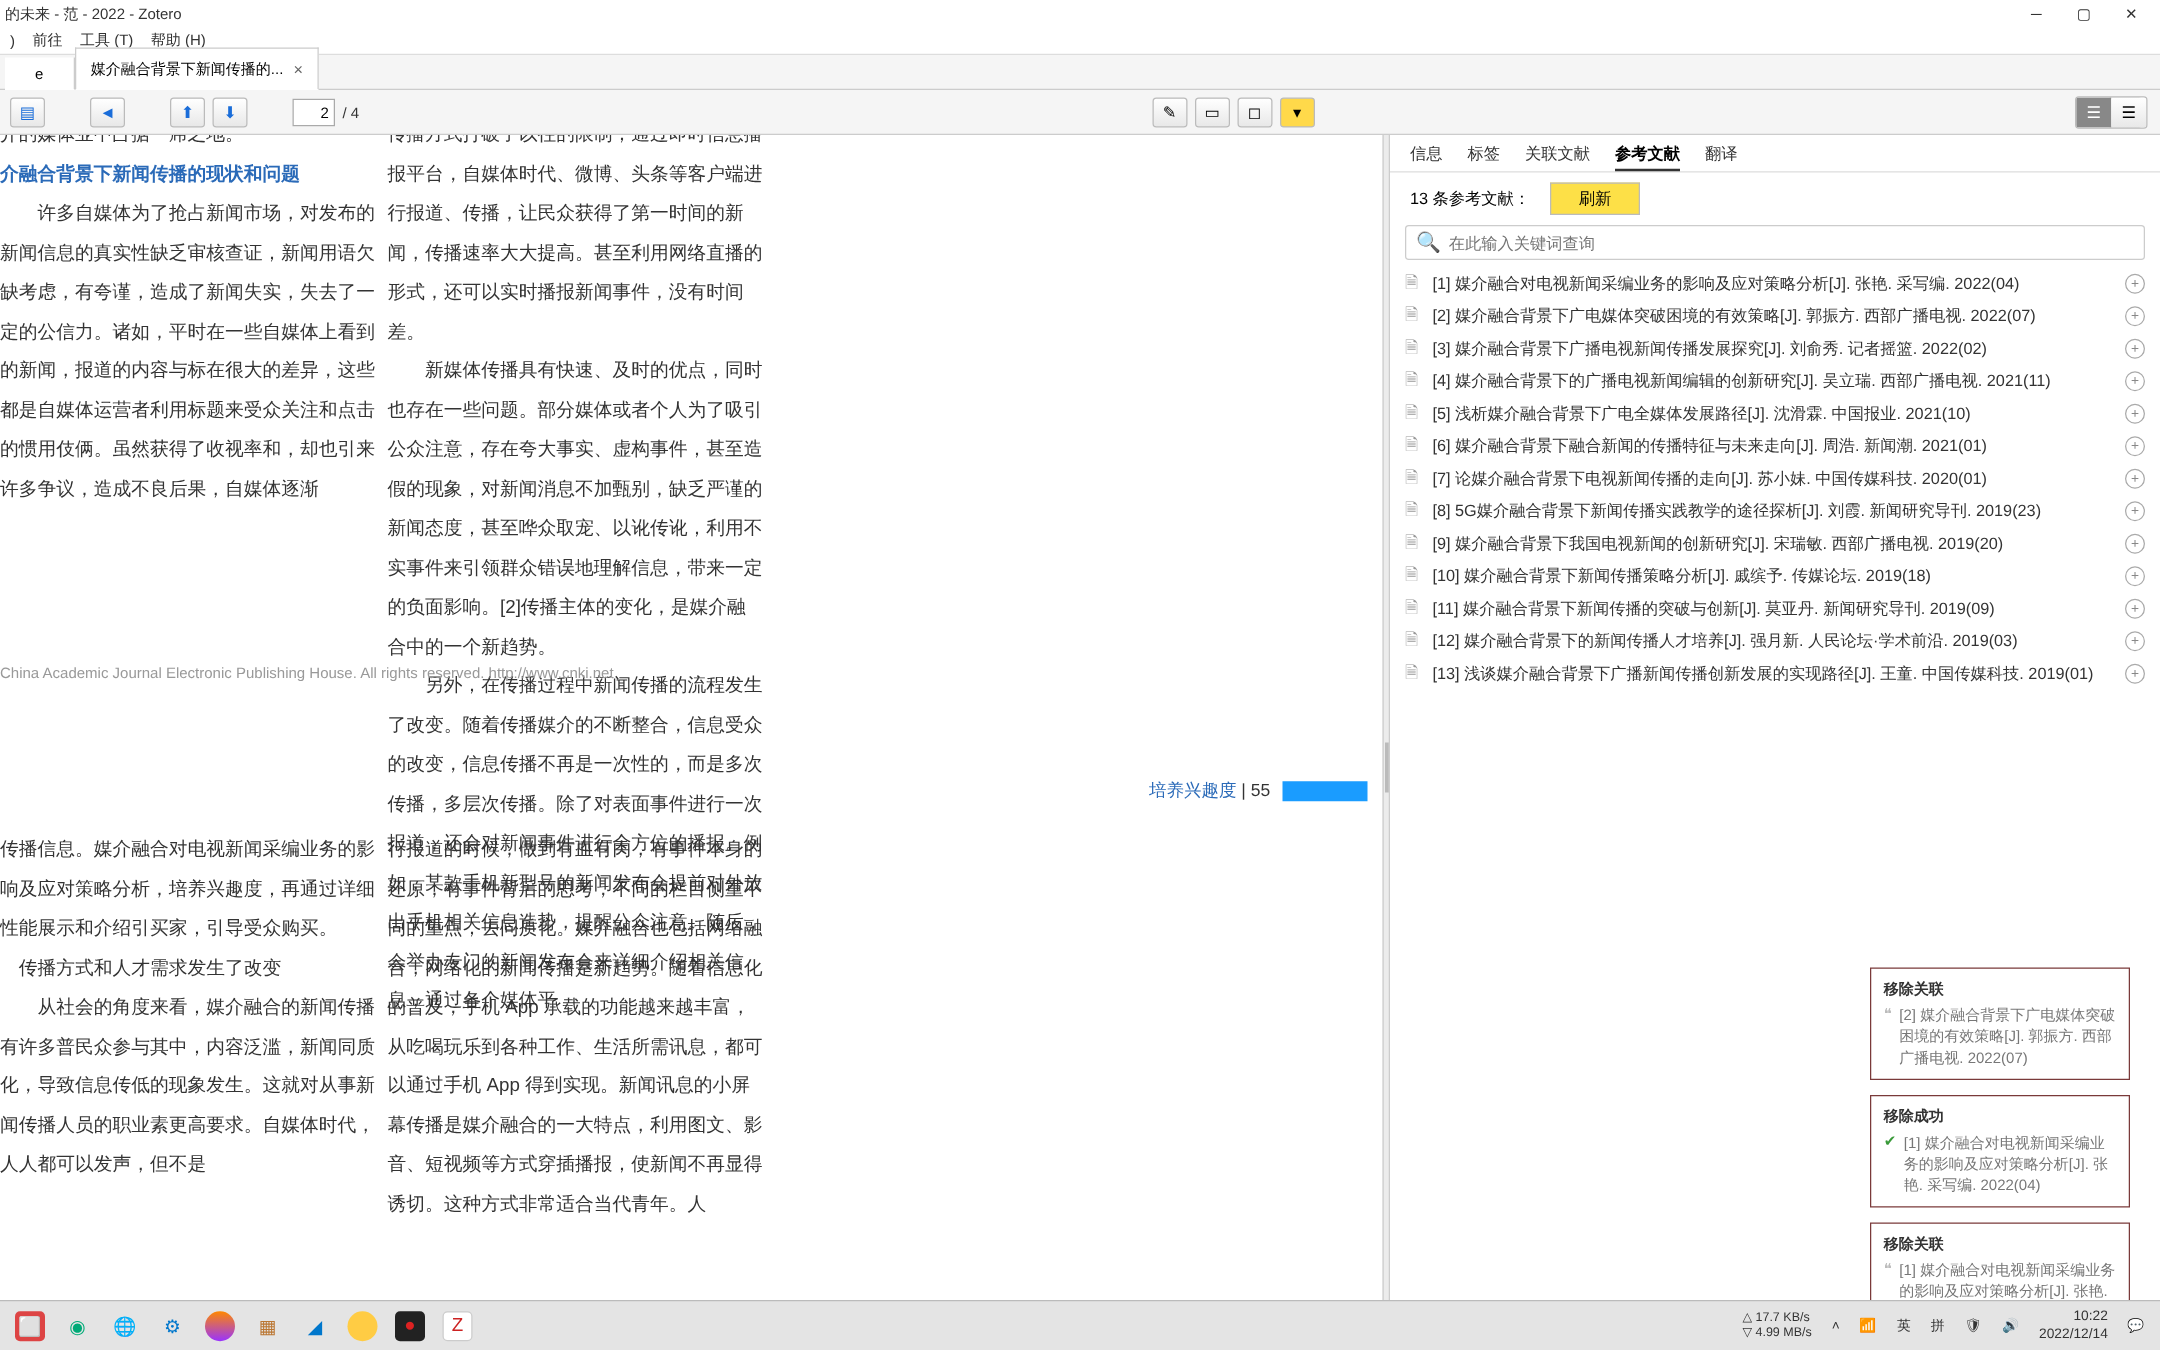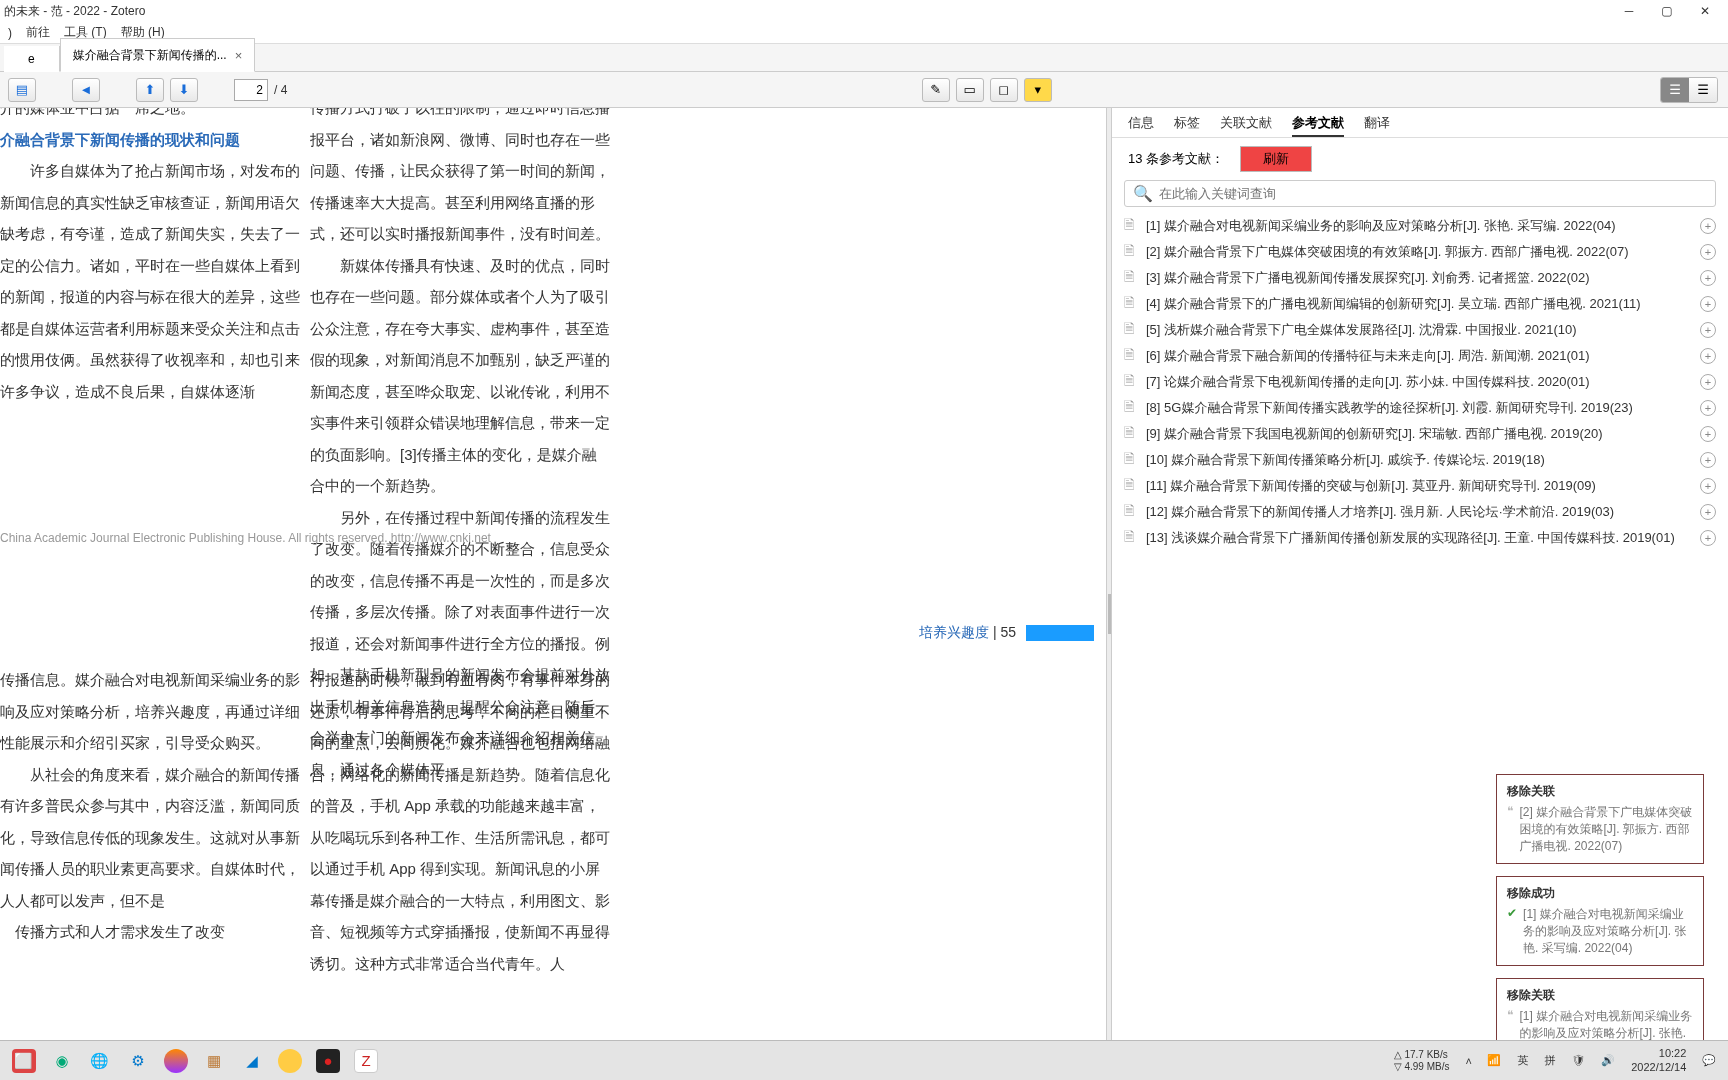--- a/index.html
+++ b/index.html
@@ -43,21 +43,21 @@
 
     .divider { width: 6px; background: #ececec; border-left: 1px solid #ccc; border-right: 1px solid #ccc; cursor: col-resize; position: relative; }
     .divider::after { content: ""; position: absolute; top: 50%; left: 1px; width: 3px; height: 40px; background: #bbb; }
 
     .side-pane { width: 616px; display: flex; flex-direction: column; background: #fff; }
     .side-tabs { display: flex; gap: 20px; padding: 6px 16px 0; font-size: 13px; border-bottom: 1px solid #ddd; height: 30px; }
     .side-tab { cursor: pointer; color: #333; padding-bottom: 4px; }
     .side-tab.active { color: #000; font-weight: bold; border-bottom: 2px solid #333; }
 
     .ref-bar { display: flex; align-items: center; padding: 8px 16px; gap: 16px; font-size: 13px; }
-    .refresh-btn { border: 1px solid #bbb; padding: 3px 22px; font-size: 13px; cursor: pointer; background: #ef4444; }
+    .refresh-btn { border: 1px solid #bbb; padding: 3px 22px; font-size: 13px; cursor: pointer; background: #fde047; }
     .side-search { display: flex; align-items: center; border: 1px solid #ccc; border-radius: 3px; margin: 0 12px 6px; padding: 3px 8px; gap: 6px; }
     .side-search input { border: none; outline: none; flex: 1; font-size: 13px; }
 
     .ref-list { overflow-y: auto; padding: 0 12px; font-size: 13px; }
     .ref-item { display: flex; align-items: center; gap: 8px; padding: 2px 0; cursor: pointer; }
     .ref-icon { color: #999; width: 14px; flex-shrink: 0; }
     .ref-plus { color: #888; width: 16px; height: 16px; border: 1px solid #aaa; border-radius: 50%; display: flex; align-items: center; justify-content: center; font-size: 11px; flex-shrink: 0; }
     .ref-text { flex: 1; white-space: nowrap; overflow: hidden; text-overflow: ellipsis; color: #333; }
 
     .toasts { position: absolute; right: 24px; bottom: 12px; width: 208px; display: flex; flex-direction: column; gap: 12px; }
@@ -131,34 +131,34 @@
 
 <div class="main">
   <div class="pdf-pane">
     <div class="pdf-text">
       <div class="col col1">
         <p>介的媒体业中占据一席之地。</p>
         <p class="sect-title">介融合背景下新闻传播的现状和问题</p>
         <p style="text-indent:2em">许多自媒体为了抢占新闻市场，对发布的新闻信息的真实性缺乏审核查证，新闻用语欠缺考虑，有夸谨，造成了新闻失实，失去了一定的公信力。诸如，平时在一些自媒体上看到的新闻，报道的内容与标在很大的差异，这些都是自媒体运营者利用标题来受众关注和点击的惯用伎俩。虽然获得了收视率和，却也引来许多争议，造成不良后果，自媒体逐渐</p>
       </div>
       <div class="col col2">
-        <p>传播方式打破了以往的限制，通过即时信息播报平台，诸如新浪网、微博、同时也存在一些问题、传播，让民众获得了第一时间的新闻，传播速率大大提高。甚至利用网络直播的形式，还可以实时播报新闻事件，没有时间差。</p>
-        <p style="text-indent:2em">新媒体传播具有快速、及时的优点，同时也存在一些问题。部分媒体或者个人为了吸引公众注意，存在夸大事实、虚构事件，甚至造假的现象，对新闻消息不加甄别，缺乏严谨的新闻态度，甚至哗众取宠、以讹传讹，利用不实事件来引领群众错误地理解信息，带来一定的负面影响。[3]传播主体的变化，是媒介融合中的一个新趋势。</p>
+        <p>传播方式打破了以往的限制，通过即时信息播报平台，自媒体时代、微博、头条等客户端进行报道、传播，让民众获得了第一时间的新闻，传播速率大大提高。甚至利用网络直播的形式，还可以实时播报新闻事件，没有时间差。</p>
+        <p style="text-indent:2em">新媒体传播具有快速、及时的优点，同时也存在一些问题。部分媒体或者个人为了吸引公众注意，存在夸大事实、虚构事件，甚至造假的现象，对新闻消息不加甄别，缺乏严谨的新闻态度，甚至哗众取宠、以讹传讹，利用不实事件来引领群众错误地理解信息，带来一定的负面影响。[2]传播主体的变化，是媒介融合中的一个新趋势。</p>
         <p style="text-indent:2em">另外，在传播过程中新闻传播的流程发生了改变。随着传播媒介的不断整合，信息受众的改变，信息传播不再是一次性的，而是多次传播，多层次传播。除了对表面事件进行一次报道，还会对新闻事件进行全方位的播报。例如，某款手机新型号的新闻发布会提前对外放出手机相关信息造势，提醒公众注意。随后，会举办专门的新闻发布会来详细介绍相关信息，通过各个媒体平</p>
       </div>
       <div class="footer-line">China Academic Journal Electronic Publishing House. All rights reserved.    http://www.cnki.net</div>
       <div class="page-foot">
         <span class="cat">培养兴趣度</span> | 
         <span class="num">55</span>
         <span class="bar"></span>
       </div>
       <div class="col col1" style="top:556px">
         <p>传播信息。媒介融合对电视新闻采编业务的影响及应对策略分析，培养兴趣度，再通过详细性能展示和介绍引买家，引导受众购买。</p>
+        <p style="text-indent:1em; font-weight:normal">传播方式和人才需求发生了改变</p>
         <p style="text-indent:2em">从社会的角度来看，媒介融合的新闻传播有许多普民众参与其中，内容泛滥，新闻同质化，导致信息传低的现象发生。这就对从事新闻传播人员的职业素更高要求。自媒体时代，人人都可以发声，但不是</p>
-        <p style="text-indent:1em; font-weight:normal">传播方式和人才需求发生了改变</p>
       </div>
       <div class="col col2" style="top:556px">
         <p>行报道的时候，做到有血有肉，有事件本身的还原，有事件背后的思考，不同的栏目侧重不同的重点，去同质化。媒介融合也包括网络融合，网络化的新闻传播是新趋势。随着信息化的普及，手机 App 承载的功能越来越丰富，从吃喝玩乐到各种工作、生活所需讯息，都可以通过手机 App 得到实现。新闻讯息的小屏幕传播是媒介融合的一大特点，利用图文、影音、短视频等方式穿插播报，使新闻不再显得诱切。这种方式非常适合当代青年。人</p>
       </div>
     </div>
   </div>
 
   <div class="divider"></div>
 
   <div class="side-pane">

